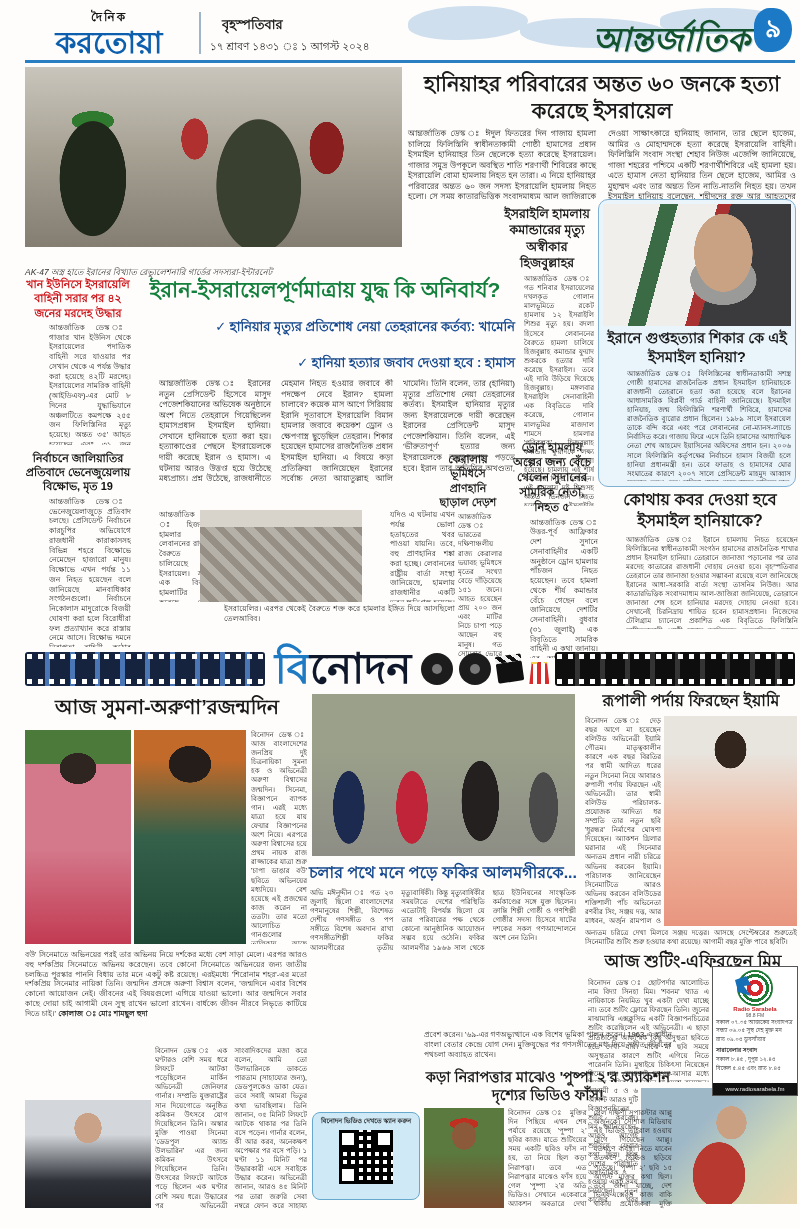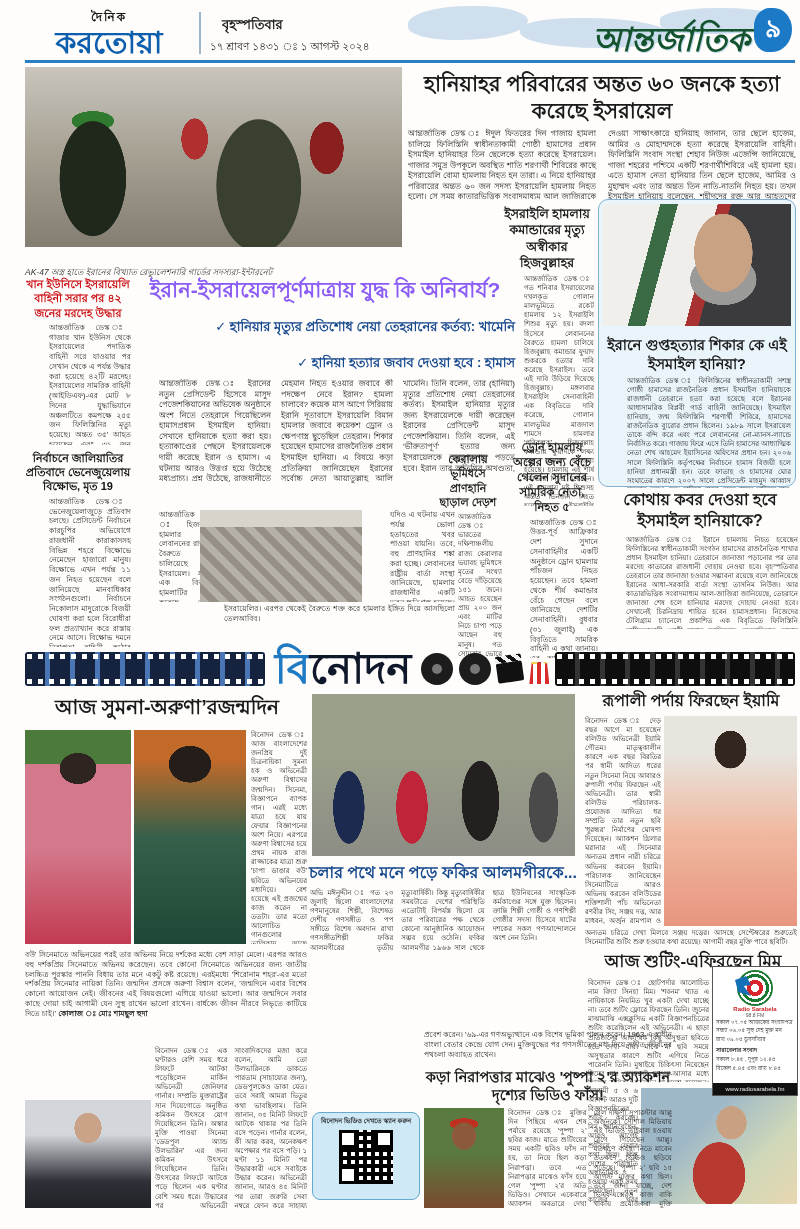--- a/index.html
+++ b/index.html
@@ -88,23 +88,23 @@
 
   
   #caption-main{left:25px;top:251px;width:377px;display:flex;justify-content:flex-start;
                 font-size:8.5px;font-style:italic;color:#333;margin-top:15px;}
   #headline-top{left:408px;top:70px;width:388px;font-size:21px;font-weight:bold;line-height:1.3;}
   #body-top{left:408px;top:129px;width:388px;height:74px;column-count:2;column-gap:12px;}
   #hezbollah{left:500px;top:206px;width:94px;}
   #hezbollah .hd{font-size:12.5px;font-weight:bold;line-height:1.3;}
   #whobox{left:598px;top:199px;width:198px;height:288px;background:#eaf4fb;border:1px solid #7fb0d2;
           border-radius:10px;padding:4px;box-sizing:border-box;}
-  #whobox .hd{font-size:14.5px;font-weight:bold;line-height:1.3;margin:10px 0 2px;}
+  #whobox .hd{font-size:14.5px;font-weight:bold;line-height:1.3;margin:3px 0 2px;}
   #war{left:135px;top:277px;width:380px;}
-  #war .red{font-size:21px;font-weight:bold;color:#8b5cf6;line-height:1.2;}
+  #war .red{font-size:21px;font-weight:bold;color:#15803d;line-height:1.2;}
   #war .chk{font-size:13px;font-weight:bold;color:#17498f;margin-top:15px;text-align:right;}
   #war .bd{margin-top:5px;column-count:3;column-gap:10px;height:112px;}
   #leftcol{left:25px;top:277px;width:106px;}
   #leftcol .hd1{font-size:11px;font-weight:bold;color:#cc1218;line-height:1.3;}
   #leftcol .hd2{font-size:11px;font-weight:bold;color:#111;line-height:1.3;margin-top:6px;}
   #lebanon{left:135px;top:462px;width:296px;}
   #lebanon .hd{font-size:16px;font-weight:bold;line-height:1.3;}
   #lebanon-left{left:135px;top:510px;width:60px;height:92px;}
   #lebanon-right{left:366px;top:510px;width:65px;height:92px;}
   #lebanon-cap{left:200px;top:604px;width:231px;}

